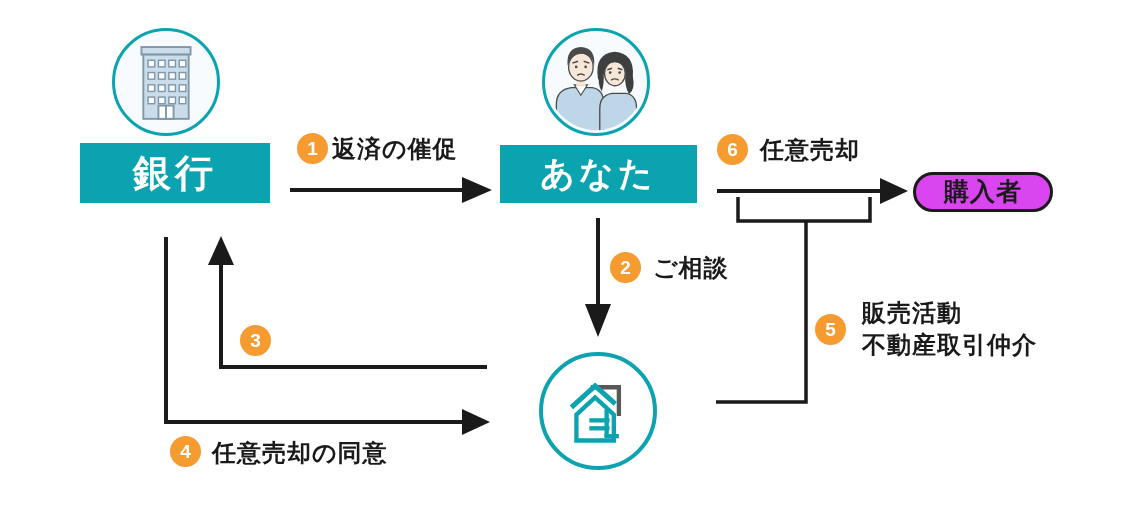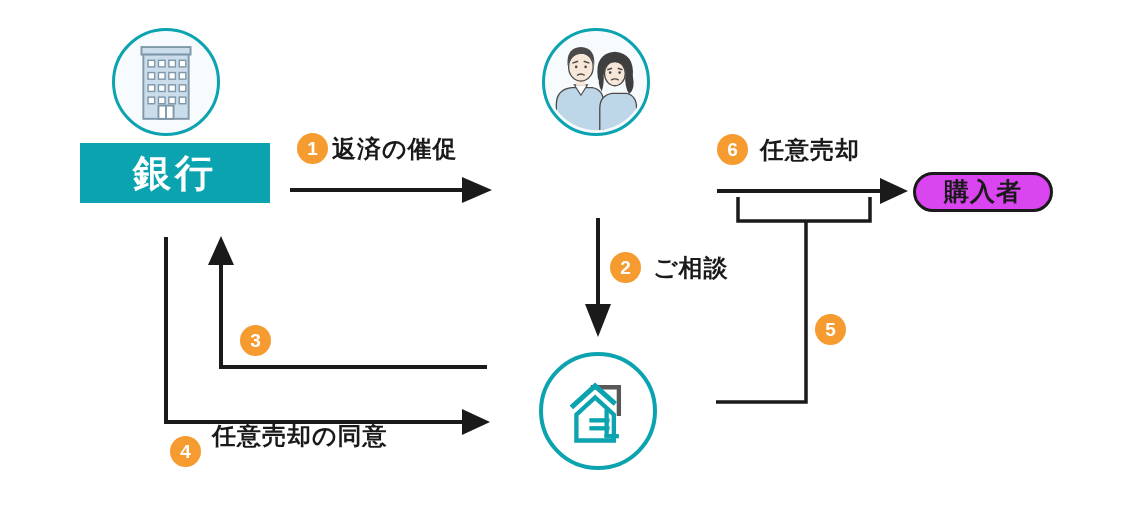--- a/index.html
+++ b/index.html
@@ -132,20 +132,23 @@
         <path d="M58,42 Q55,56 60,64 Q63,56 62,44 Z" fill="#3f3f3f"></path>
         <path d="M90,42 Q93,56 88,64 Q85,56 86,44 Z" fill="#3f3f3f"></path>
         <path d="M66,41 L71,39.5" stroke="#4a4a4a" stroke-width="1.6"></path>
         <path d="M82,41 L77,39.5" stroke="#4a4a4a" stroke-width="1.6"></path>
         <circle cx="69" cy="44" r="1.4" fill="#4a4a4a"></circle>
         <circle cx="79" cy="44" r="1.4" fill="#4a4a4a"></circle>
         <path d="M70,52 Q74,49.5 78,52" stroke="#4a4a4a" stroke-width="1.4" fill="none"></path>
       </g>
     </svg>
   </div>
+  <div class="entity-box you-box">
+    <span>あなた</span>
+  </div>
 
   <div class="avatar" style="left:539px;top:352px;width:118px;height:118px;border-width:4px;background:#ffffff;">
     <svg width="72" height="72" viewBox="0 0 100 100">
       <polyline points="40,17 79,17 79,57" stroke="#595757" stroke-width="6" fill="none"></polyline>
       <polyline points="13,45 46,15 74,40" stroke="#0BA3AF" stroke-width="7" fill="none"></polyline>
       <path d="M20,55 L46,31 L72,55 L72,91 L20,91 Z" stroke="#0BA3AF" stroke-width="6" fill="none"></path>
       <rect x="38" y="60" width="28" height="6" fill="#0BA3AF"></rect>
       <rect x="38" y="71" width="28" height="6" fill="#0BA3AF"></rect>
       <rect x="59" y="48" width="6" height="38" fill="#0BA3AF"></rect>
       <rect x="59" y="82" width="20" height="6" fill="#0BA3AF"></rect>
@@ -158,16 +161,20 @@
 
   <div class="badge" style="left:297px;top:133px;">1</div>
   <div class="badge" style="left:610px;top:252px;">2</div>
   <div class="badge" style="left:240px;top:325px;">3</div>
   <div class="badge" style="left:170px;top:436px;">4</div>
   <div class="badge" style="left:815px;top:314px;">5</div>
   <div class="badge" style="left:717px;top:134px;">6</div>
 
   <div class="step-label" style="left:332px;top:135px;">返済の催促</div>
   <div class="step-label" style="left:653px;top:254px;text-align:right;">ご相談</div>
-  <div class="step-label" style="left:212px;top:422px;">任意売却の同意</div>
+  <div class="step-label" style="left:212px;top:439px;">任意売却の同意</div>
+  <div class="step-label" style="left:862px;top:297px;">
+    <div class="row">販売活動</div>
+    <div class="row">不動産取引仲介</div>
+  </div>
   <div class="step-label" style="left:760px;top:136px;">任意売却</div>
 
 </div>
 
 </body></html>

